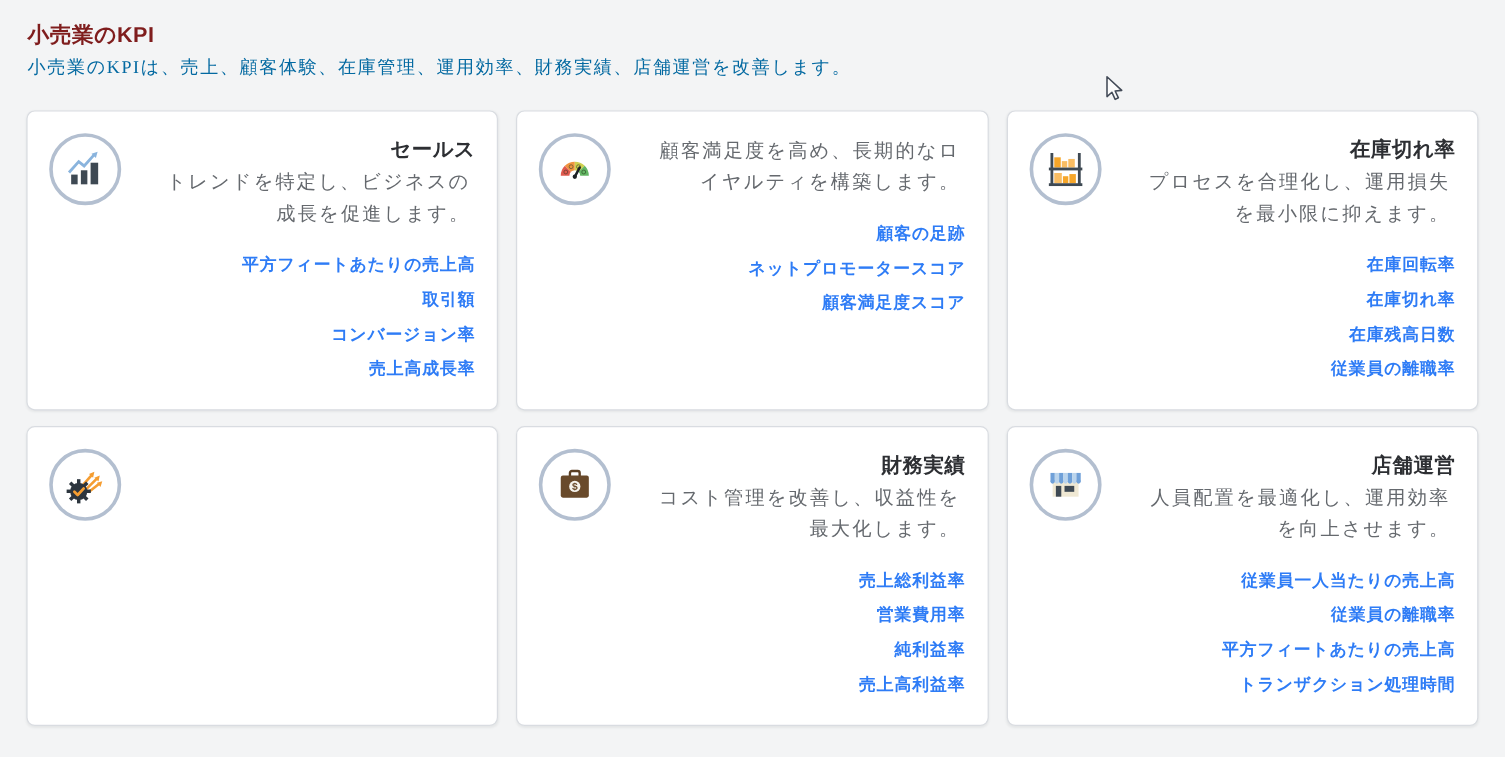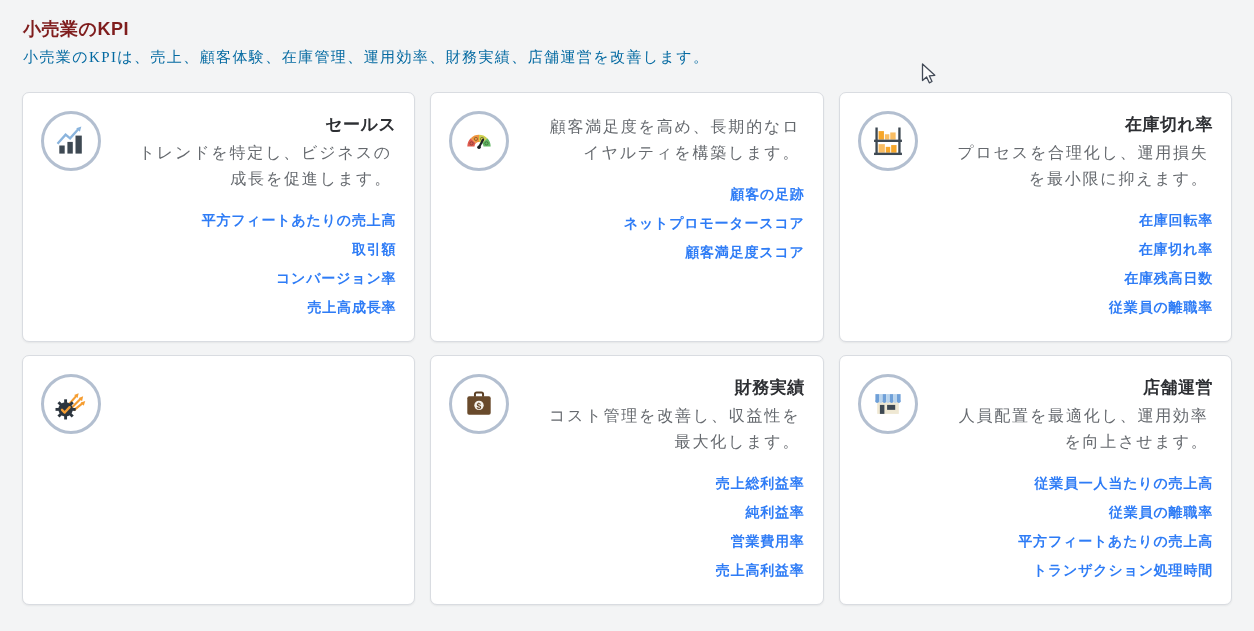--- a/index.html
+++ b/index.html
@@ -173,22 +173,22 @@
             <circle cx="20" cy="21.5" r="5.2" fill="#f6f3ec"></circle>
             <text x="20" y="25" font-size="9.5" font-weight="bold" fill="#694a2b" text-anchor="middle" font-family="Liberation Sans, sans-serif">$</text>
           </svg>
         </span>
       </div>
     <div class="card-content">
       <h2 class="card-title">財務実績</h2>
       <p class="card-desc">コスト管理を改善し、収益性を最大化します。</p>
       <nav class="card-links">
           <a href="#">売上総利益率</a>
+          <a href="#">営業費用率</a>
           <a href="#">純利益率</a>
-          <a href="#">営業費用率</a>
           <a href="#">売上高利益率</a>
         </nav>
     </div>
   </section>
     <section class="card">
     <div class="icon-circle">
         <span class="card-icon">
           <svg width="36" height="36" viewBox="0 0 40 40">
             <rect x="8" y="17" width="24" height="14" fill="#efe8d3"></rect>
             <rect x="11" y="21" width="5" height="10" fill="#3e4953"></rect>

